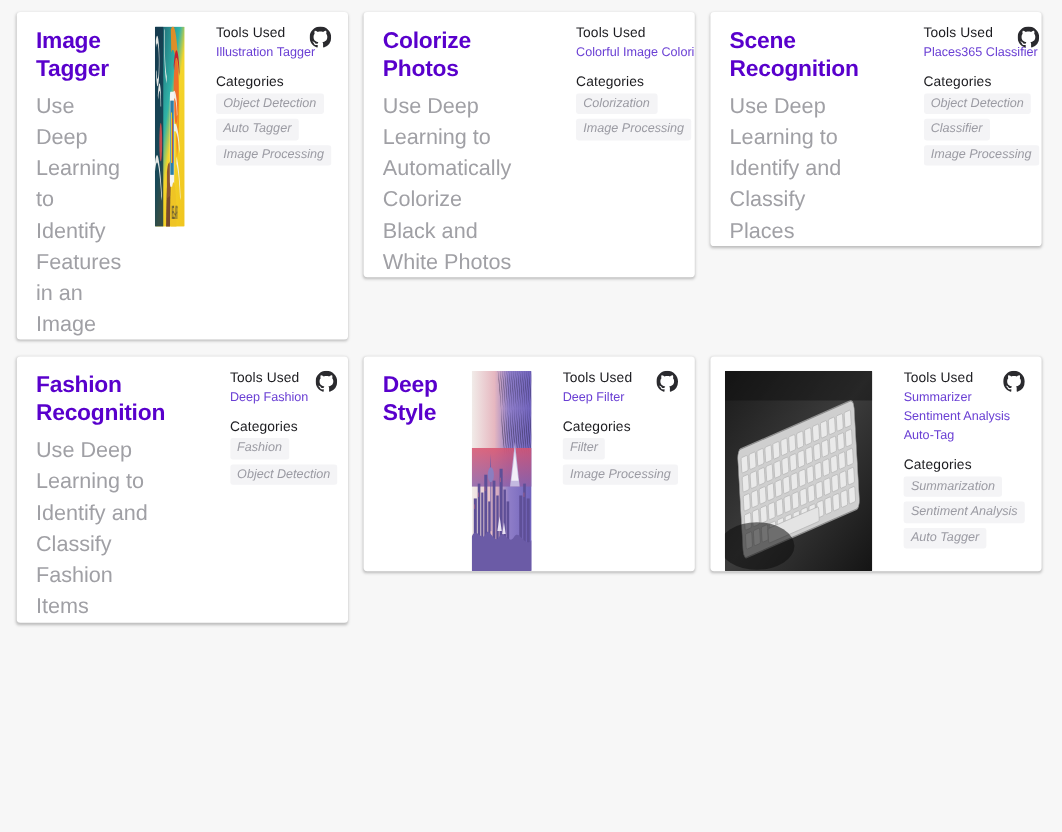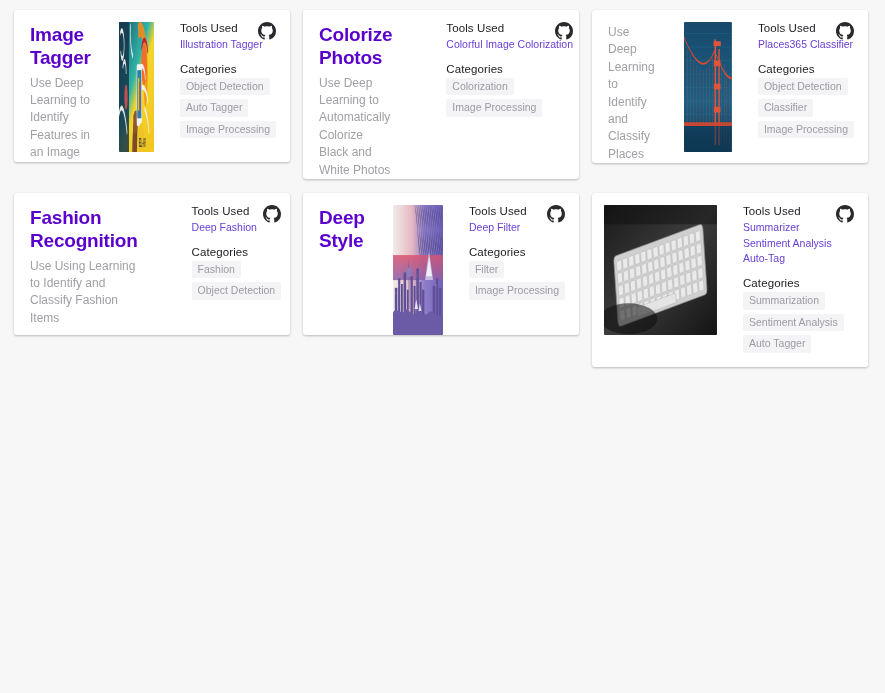--- a/index.html
+++ b/index.html
@@ -35,29 +35,29 @@
   .card-title {
     font-size: 19px;
     font-weight: bold;
     color: #5900cc;
     line-height: 1.2;
     margin: 0 0 5px 0;
     letter-spacing: -0.2px;
   }
 
   .card-desc {
-    font-size: 12px;
+    font-size: 18px;
     color: #a0a0a5;
     line-height: 1.45;
     margin: 0;
   }
 
   .card-media {
     margin: 12px 12px 0 12px;
-    height: 130px;
+    height: 167px;
     border-radius: 1px;
     overflow: hidden;
     position: relative;
   }
   .card-media svg { display: block; width: 100%; height: 100%; }
 
   .card-body {
     padding: 12px 14px 14px 14px;
     position: relative;
   }
@@ -82,20 +82,21 @@
     text-decoration: none;
     line-height: 1.5;
     white-space: nowrap;
   }
 
   .chips {
     display: flex;
     flex-wrap: wrap;
     gap: 4px 5px;
     margin-top: 3px;
+    font-style: italic;
   }
   .chip {
     font-size: 10.5px;
     color: #9b9ba3;
     background: #f4f4f6;
     border-radius: 2px;
     padding: 3px 6px;
     line-height: 1.1;
     white-space: nowrap;
   }
@@ -221,20 +222,21 @@
       </div>
       <div class="section-label">Categories</div>
       <div class="chips">
         <span class="chip">Colorization</span>
           <span class="chip">Image Processing</span>
       </div>
     </div>
     </div>
     <div class="card">
     <div class="card-head">
+      <h2 class="card-title">Scene Recognition</h2>
       <p class="card-desc">Use Deep Learning to Identify and Classify Places</p>
     </div>
     <div class="card-media">
         <svg viewBox="0 0 276 135" preserveAspectRatio="none">
       <defs>
             <linearGradient id="g2" x1="0" y1="0" x2="0" y2="1">
         <stop offset="0" stop-color="#17496b"></stop>
               <stop offset=".62" stop-color="#1d5f84"></stop>
         <stop offset="1" stop-color="#0f3a56"></stop>
             </linearGradient>
@@ -277,21 +279,21 @@
       <div class="chips">
         <span class="chip">Object Detection</span>
           <span class="chip">Classifier</span>
           <span class="chip">Image Processing</span>
       </div>
     </div>
     </div>
     <div class="card">
     <div class="card-head">
       <h2 class="card-title">Fashion Recognition</h2>
-      <p class="card-desc">Use Using Learning to Identify and Classify Fashion Items</p>
+      <p class="card-desc">Use Deep Learning to Identify and Classify Fashion Items</p>
     </div>
     <div class="card-media">
         <svg viewBox="0 0 276 135" preserveAspectRatio="none">
       <rect width="276" height="135" fill="#b9b9b9"></rect>
       <rect y="0" width="276" height="18" fill="#cfcfcf"></rect>
       <rect x="0" y="16" width="276" height="3" fill="#4a4a4a"></rect>
       <g fill="none" stroke="#6e6e6e" stroke-width="1.3">
         <path d="M6 17l4 7h-8z"></path>
             <path d="M16 17l4 7h-8z"></path>
             <path d="M26 17l4 7h-8z"></path>

